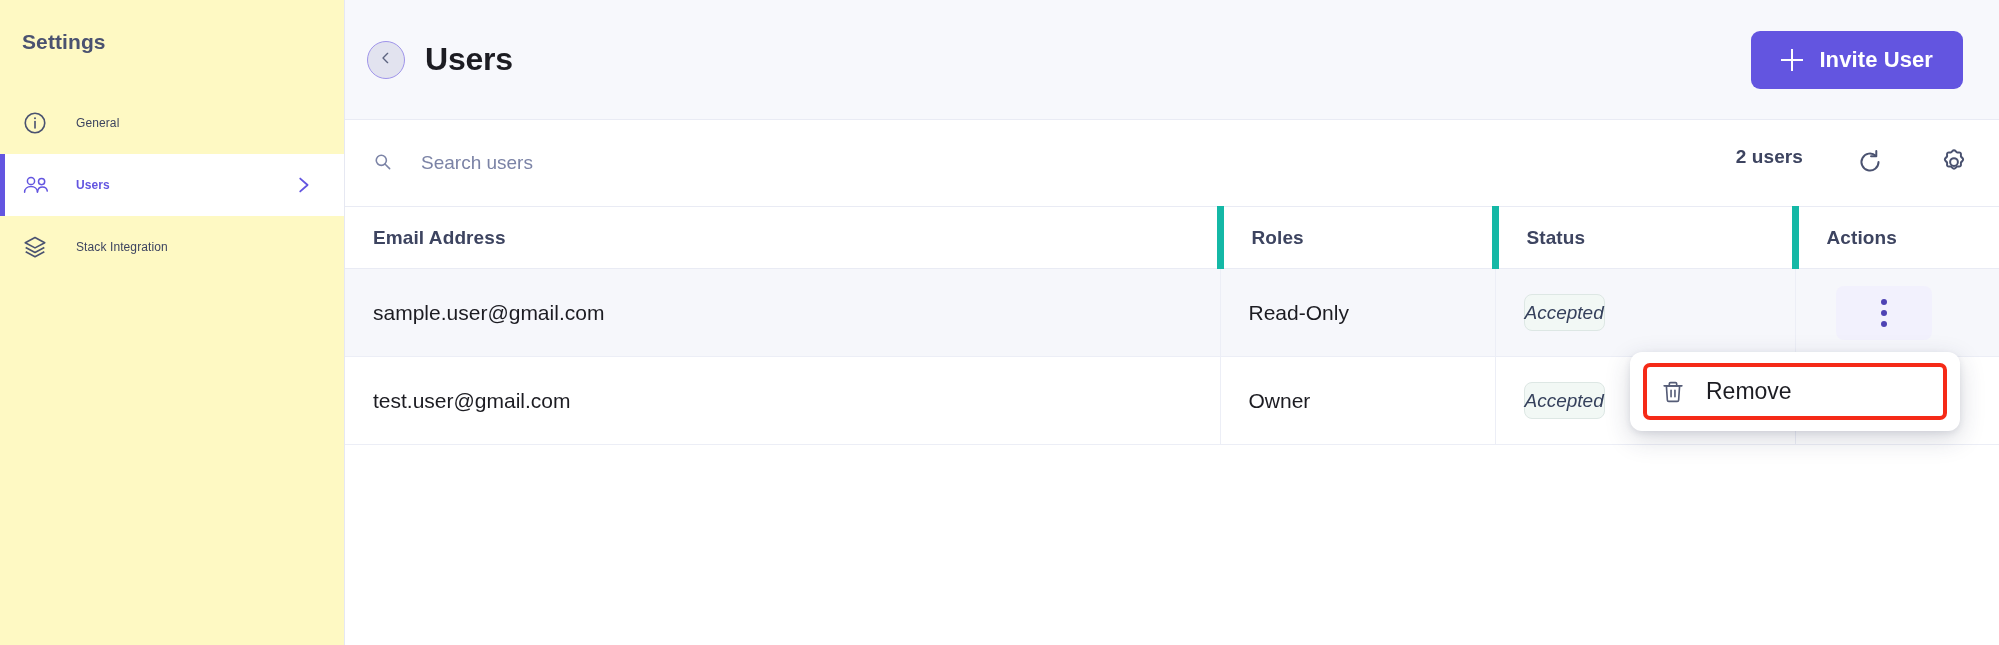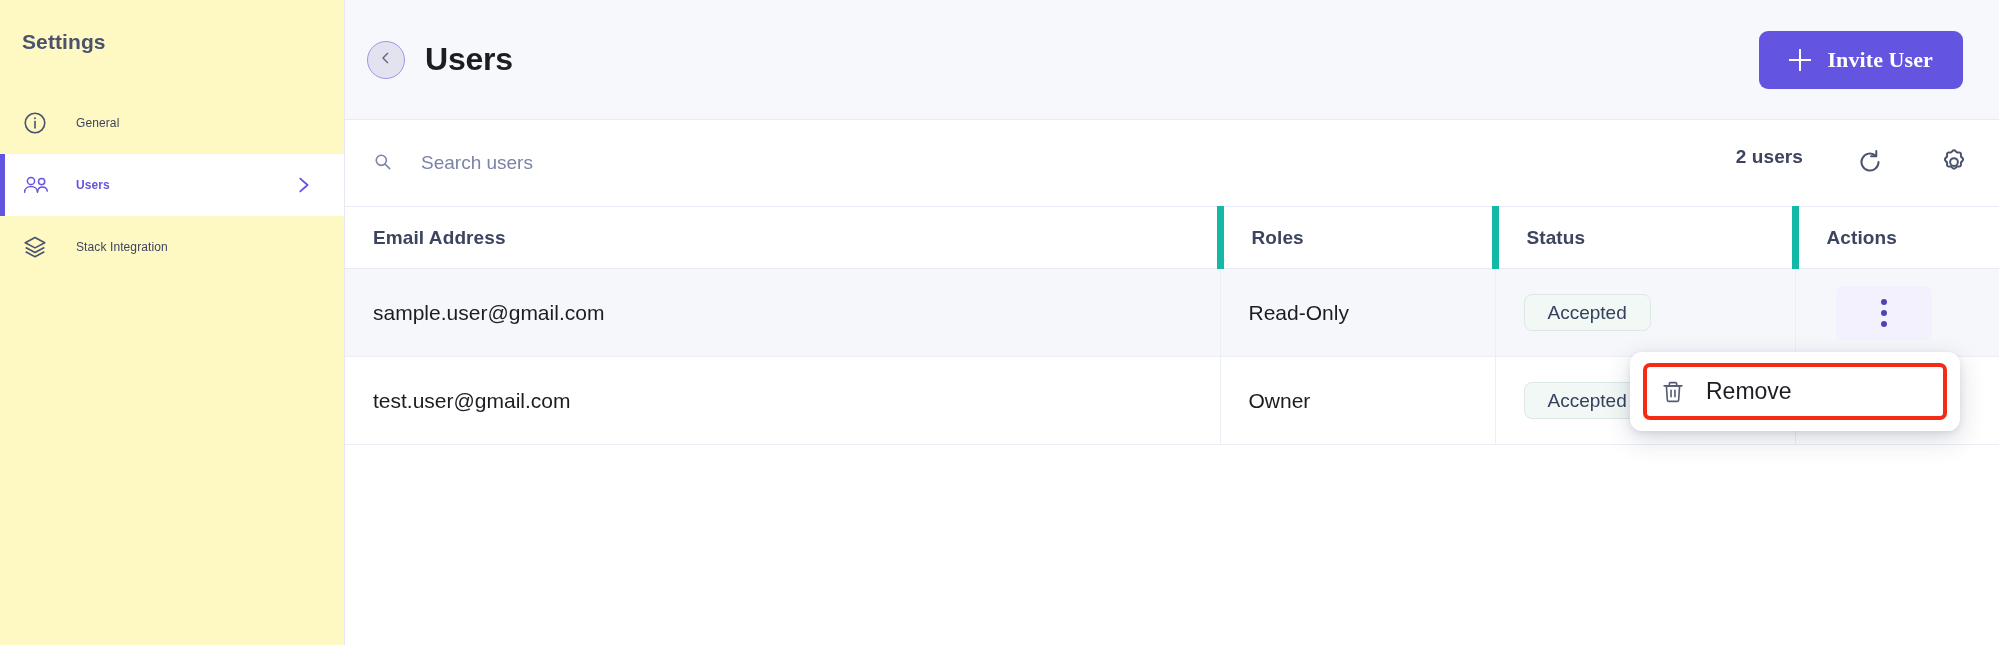--- a/index.html
+++ b/index.html
@@ -132,21 +132,21 @@
     color: #ffffff;
     border: none;
     border-radius: 9px;
     height: 58px;
     padding: 0 30px;
     display: flex;
     align-items: center;
     gap: 16px;
     font-size: 22px;
     font-weight: bold;
-    font-family: Liberation Serif, serif;
+    font-family: Liberation Sans, sans-serif;
     cursor: pointer;
     letter-spacing: .1px;
   }
   .plus-glyph {
     display: inline-block;
     position: relative;
     width: 22px; height: 22px;
   }
   .plus-glyph::before, .plus-glyph::after {
     content: "";
@@ -244,23 +244,24 @@
   .col-roles   { width: 275px; }
   .col-status  { width: 300px; }
   .col-actions { width: auto; }
 
   .badge {
     display: inline-block;
     border: 1px solid #dde7e4;
     background: #f2f8f5;
     color: #35405c;
     border-radius: 8px;
-    padding: 8px 23px;
+    padding: 8px 0;
     font-size: 19px;
     line-height: 1;
+    font-style: italic;
   }
 
   .kebab-btn {
     width: 96px;
     height: 54px;
     border-radius: 8px;
     background: #f2f1fd;
     display: flex;
     flex-direction: column;
     align-items: center;

